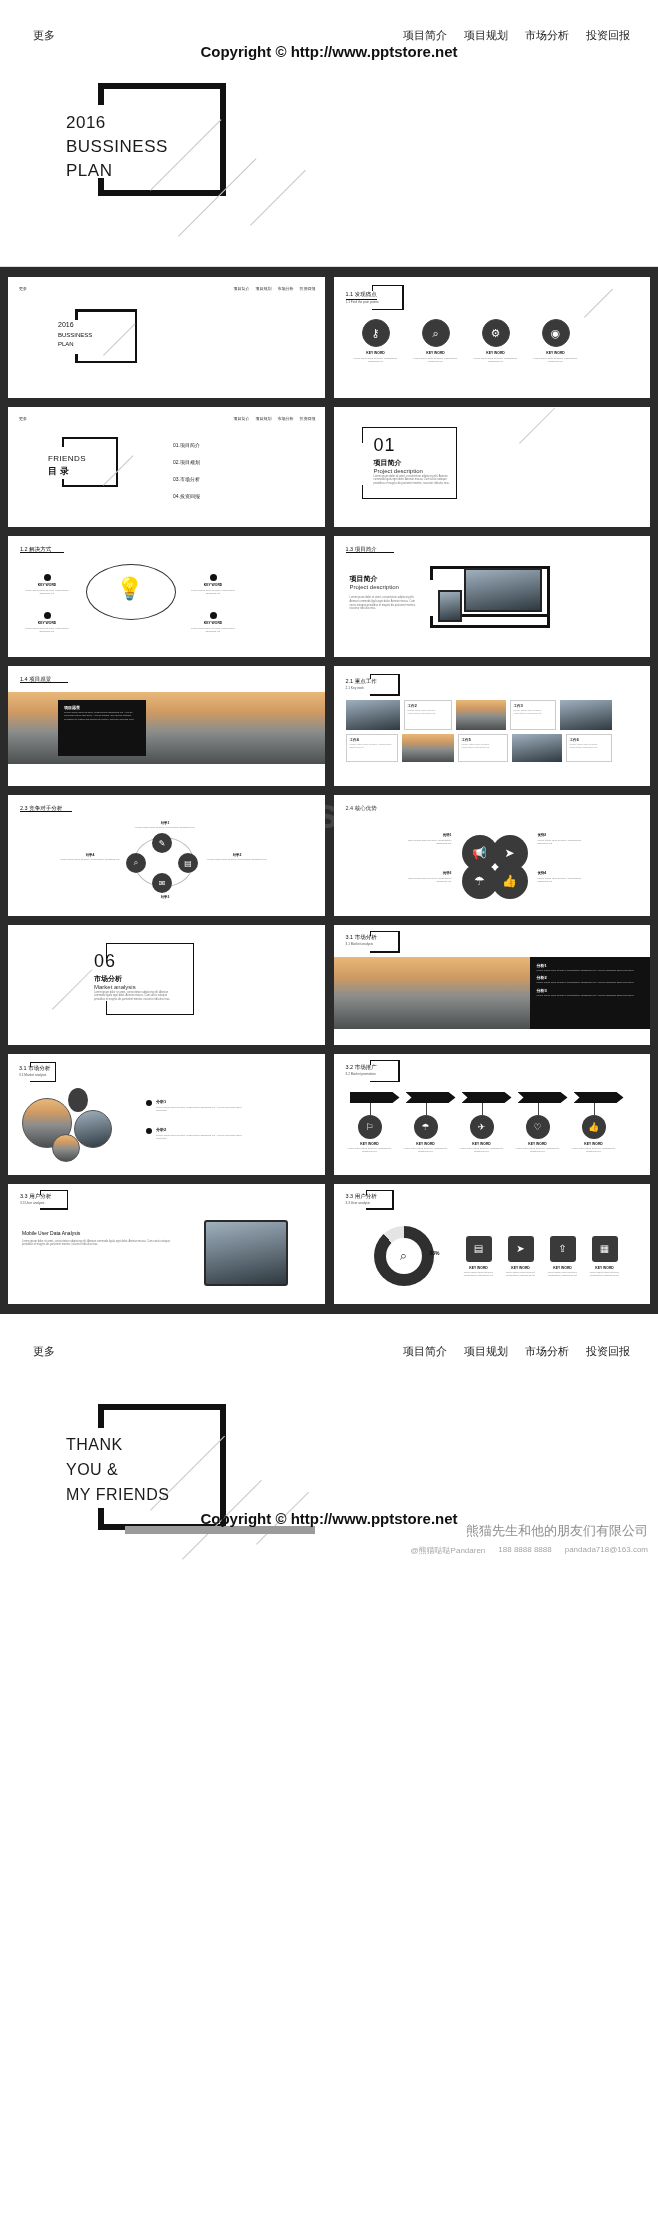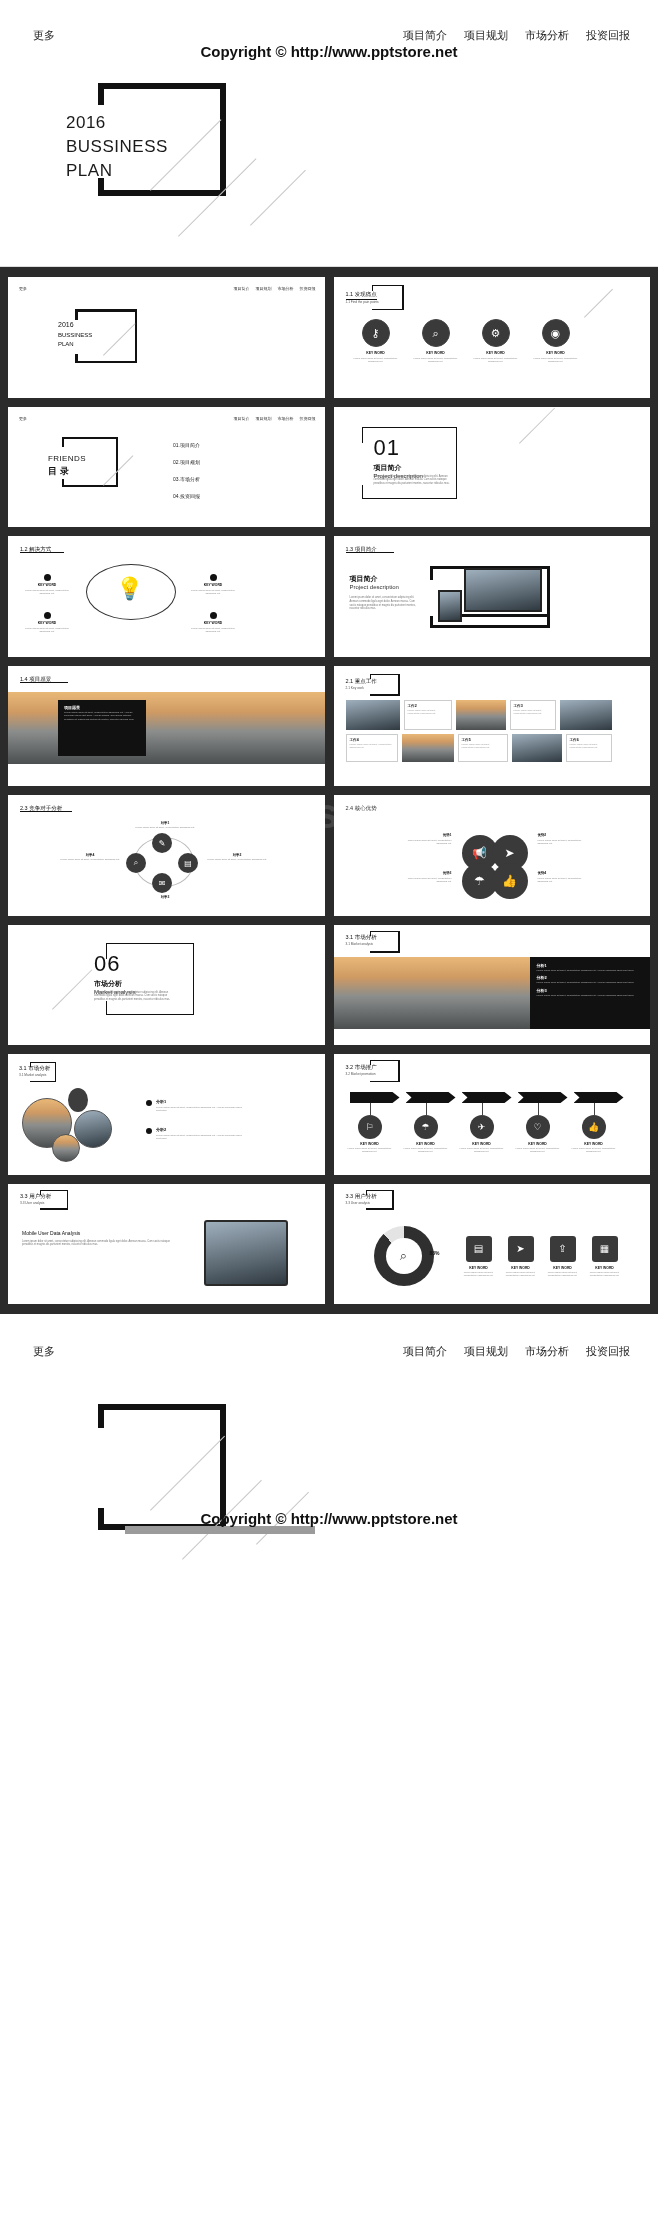--- a/index.html
+++ b/index.html
@@ -51,21 +51,21 @@
   .t-nav .r span { font-size:4px; color:#333; }
 
   .tframe { position:absolute; }
   .tframe .b { position:absolute; background:#111; }
 
   .tt { position:absolute; font-size:5.5px; color:#111; }
   .ts { position:absolute; font-size:3.2px; color:#555; }
   .tbody { position:absolute; font-size:2.6px; color:#777; line-height:1.45; }
 
   .sechead { position:absolute; }
-  .sechead .num { font-size:22px; color:#111; font-weight:300; letter-spacing:1px; }
+  .sechead .num { font-size:18px; color:#111; font-weight:300; letter-spacing:1px; }
   .sechead .cn { font-size:7px; color:#111; margin-top:2px; font-weight:bold; }
   .sechead .en { font-size:6px; color:#333; }
 
   .circ { border-radius:50%; background:#3a3a3a; position:absolute;
           display:flex; align-items:center; justify-content:center; color:#fff; }
   .kw { position:absolute; font-size:3.4px; font-weight:bold; color:#111; text-align:center; }
   .kwtxt { position:absolute; font-size:2.4px; color:#888; text-align:center; line-height:1.45; }
 
   .photo { position:absolute; background:linear-gradient(160deg,#b9a078,#6d7c88 55%,#3e4a55); }
   .photo.sky { background:linear-gradient(180deg,#e8b878 0%,#cf9a63 28%,#8a8d8c 55%,#4c4f50 100%); }
@@ -511,18 +511,31 @@
     <div class="bar right"></div>
     <div class="bar bottom"></div>
     <div class="bar lt"></div>
     <div class="bar lb"></div>
   </div>
 
   <div class="diag" style="left:150px;top:196px;width:105px;height:1px;transform:rotate(-45deg);"></div>
   <div class="diag" style="left:182px;top:245px;width:112px;height:1px;transform:rotate(-45deg);"></div>
   <div class="diag" style="left:256px;top:230px;width:74px;height:1px;transform:rotate(-45deg);"></div>
 
+  <div id="thxText">
+    <div>THANK</div>
+    <div>YOU &amp;</div>
+    <div>MY FRIENDS</div>
+  </div>
 
   <div class="shadow" style="left:125px;top:212px;width:190px;height:8px;"></div>
 
   <div class="copyright">Copyright © http://www.pptstore.net</div>
 
+  <div class="contact" style="top:208px;">
+    <div class="co">熊猫先生和他的朋友们有限公司</div>
+    <div class="row">
+      <span>@熊猫哒哒Pandaren</span>
+      <span>188 8888 8888</span>
+      <span>pandada718@163.com</span>
+    </div>
+  </div>
 </div>
 
 </body></html>

